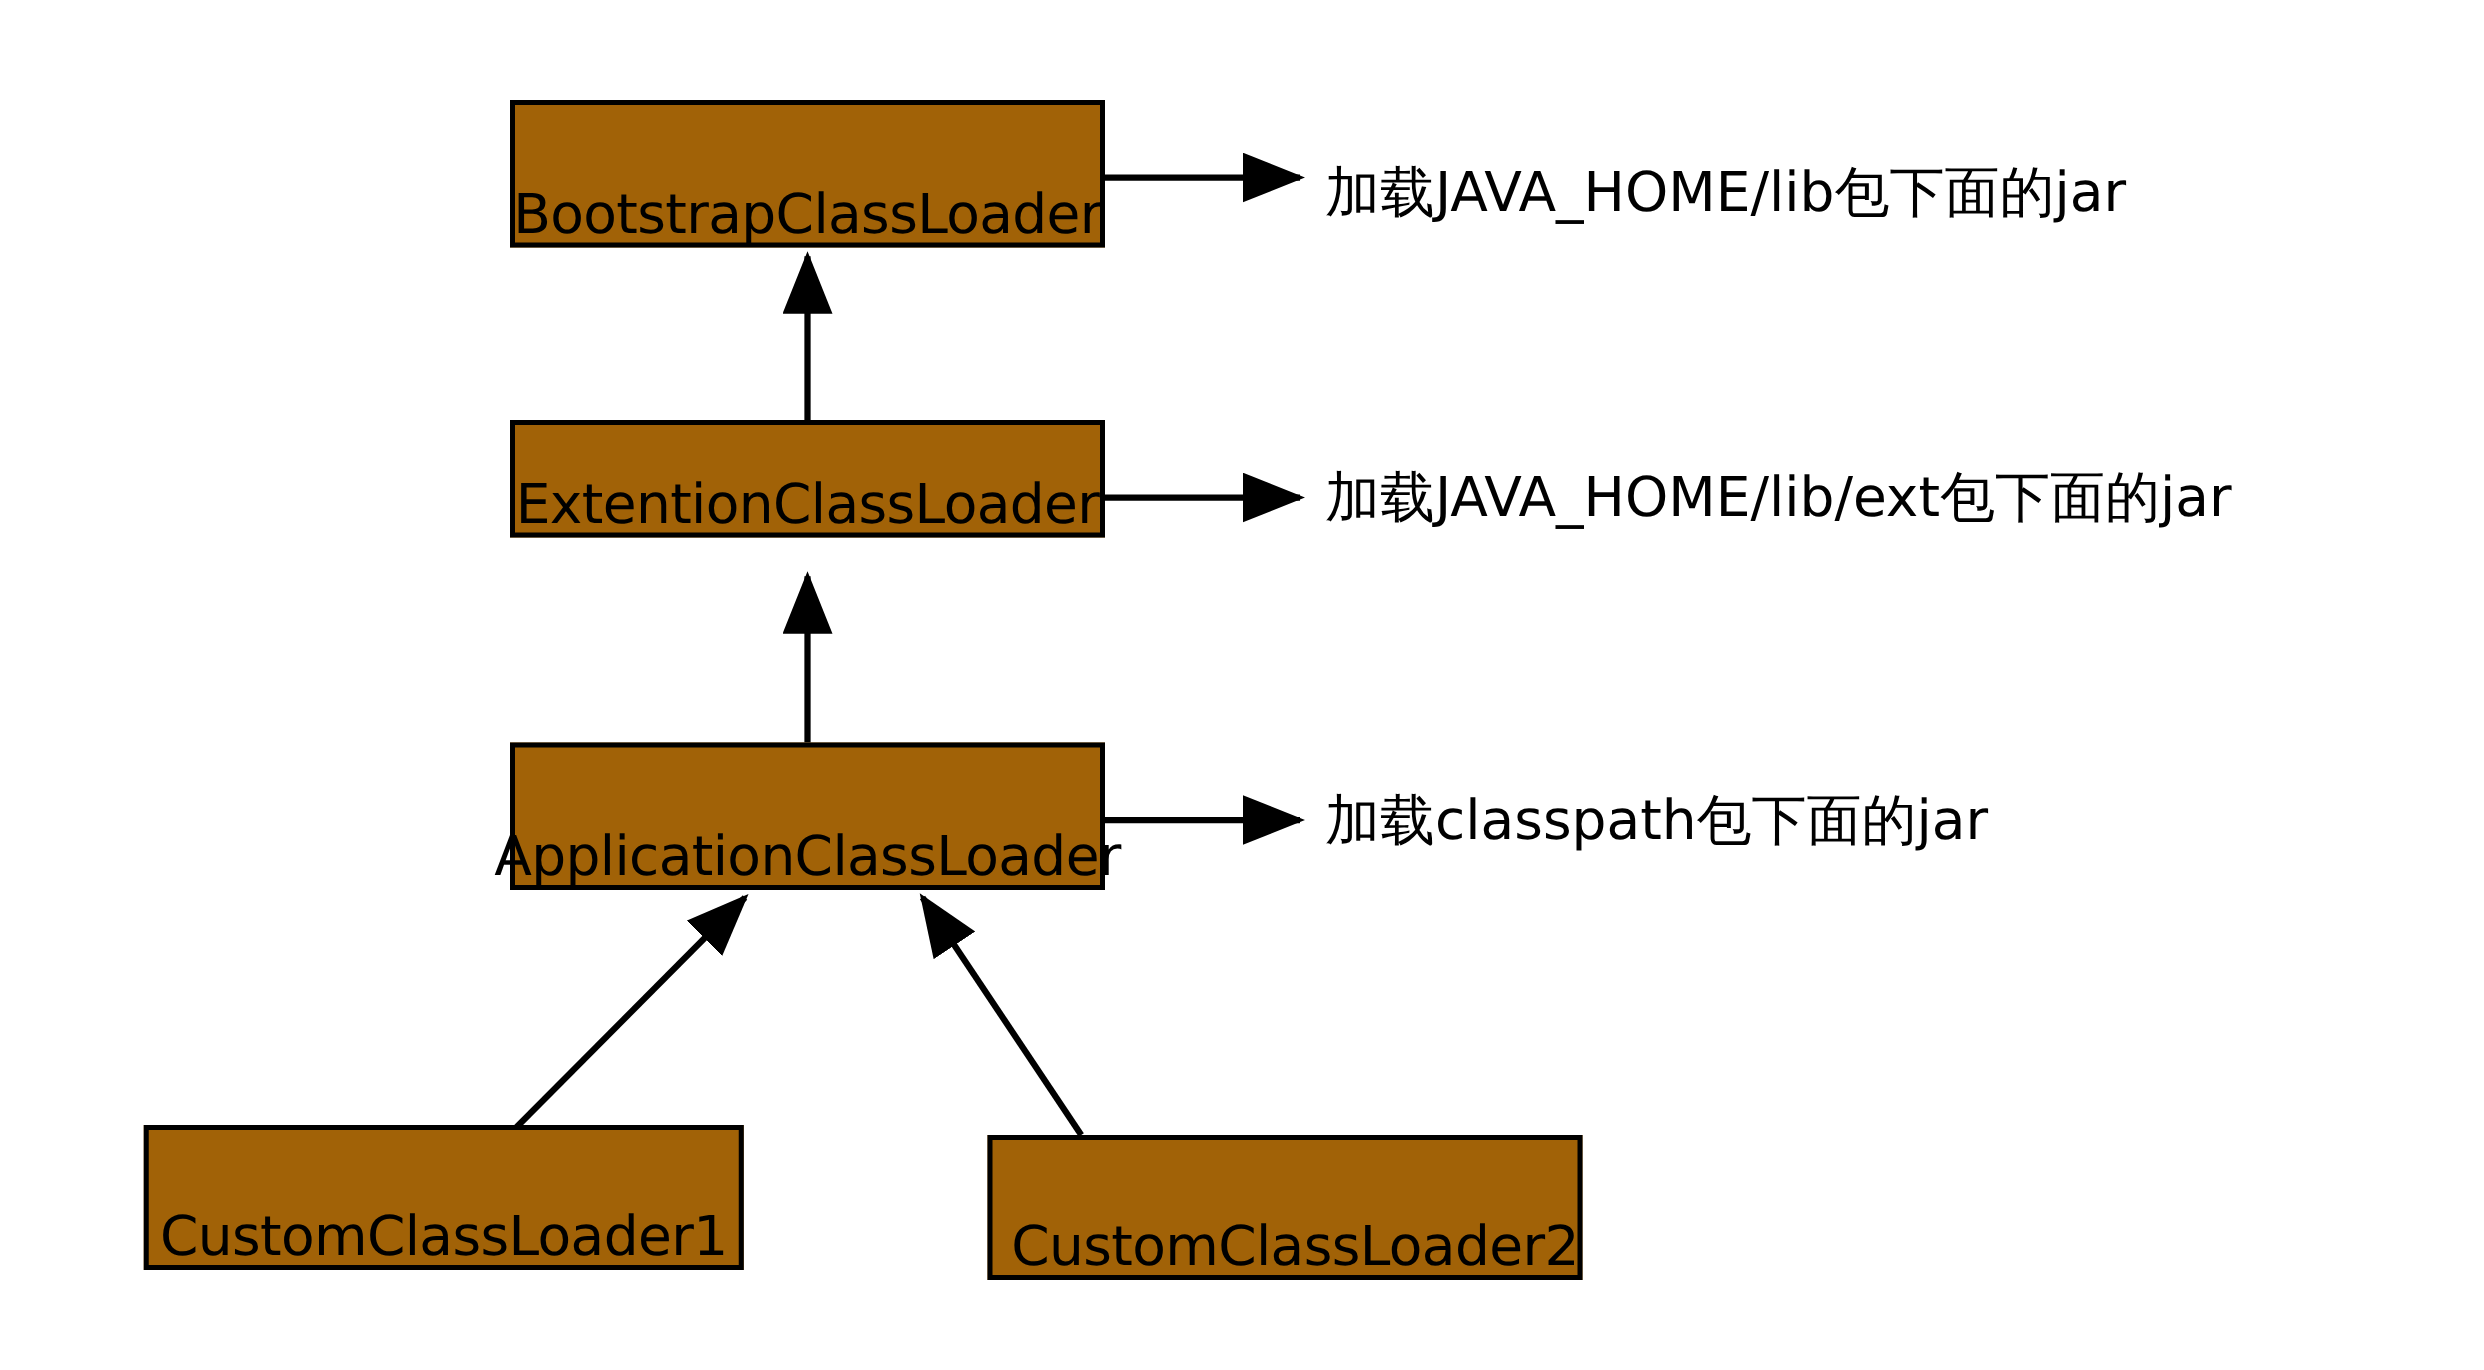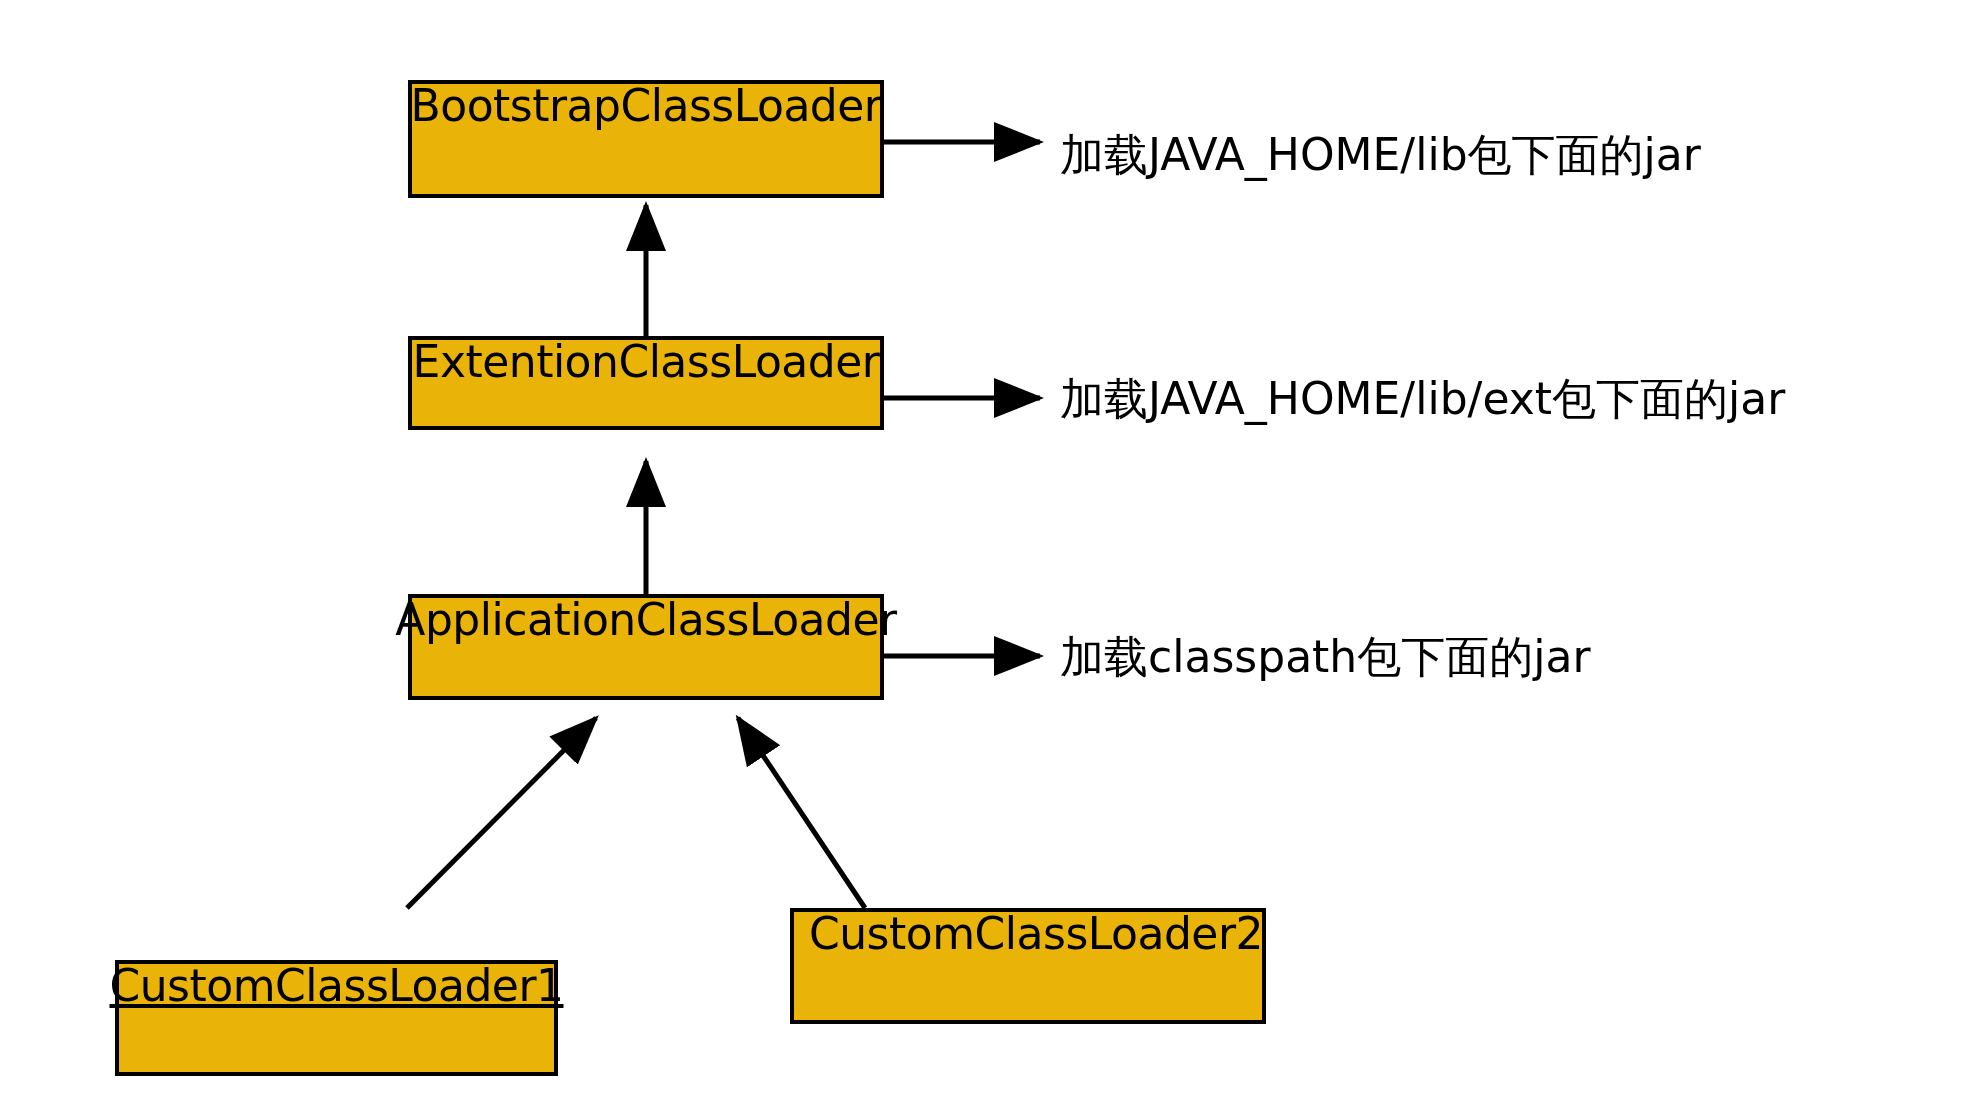--- a/index.html
+++ b/index.html
@@ -21,24 +21,24 @@
   #diagram-svg {
     position: absolute;
     left: 0;
     top: 0;
     width: 1987px;
     height: 1096px;
   }
   .node-box {
     position: absolute;
     box-sizing: border-box;
-    background: #eab308;
+    background: #a16207;
     border: 4px solid #000000;
     display: flex;
-    align-items: flex-start;
+    align-items: flex-end;
     justify-content: center;
   }
   .node-label {
     font-family: "DejaVu Sans", sans-serif;
     font-size: 44px;
     line-height: 1;
     color: #000000;
     white-space: nowrap;
     letter-spacing: -0.5px;
   }
@@ -79,25 +79,25 @@
   </svg>
 
   <div class="node-box" style="left:408px; top:80px; width:476px; height:118px;">
     <span class="node-label">BootstrapClassLoader</span>
   </div>
 
   <div class="node-box" style="left:408px; top:336px; width:476px; height:94px;">
     <span class="node-label">ExtentionClassLoader</span>
   </div>
 
-  <div class="node-box" style="left:408px; top:594px; width:476px; height:106px;">
+  <div class="node-box" style="left:408px; top:594px; width:476px; height:118px;">
     <span class="node-label">ApplicationClassLoader</span>
   </div>
 
-  <div class="node-box" style="left:115px; top:960px; width:443px; height:116px;text-decoration:underline;">
+  <div class="node-box" style="left:115px; top:900px; width:480px; height:116px;">
     <span class="node-label">CustomClassLoader1</span>
   </div>
 
   <div class="node-box" style="left:790px; top:908px; width:476px; height:116px;padding-left:16px;">
     <span class="node-label">CustomClassLoader2</span>
   </div>
 
   <div class="annotation" style="left:1060px; top:133px;">加载JAVA_HOME/lib包下面的jar</div>
 
   <div class="annotation" style="left:1060px; top:635px;">加载classpath包下面的jar</div>

